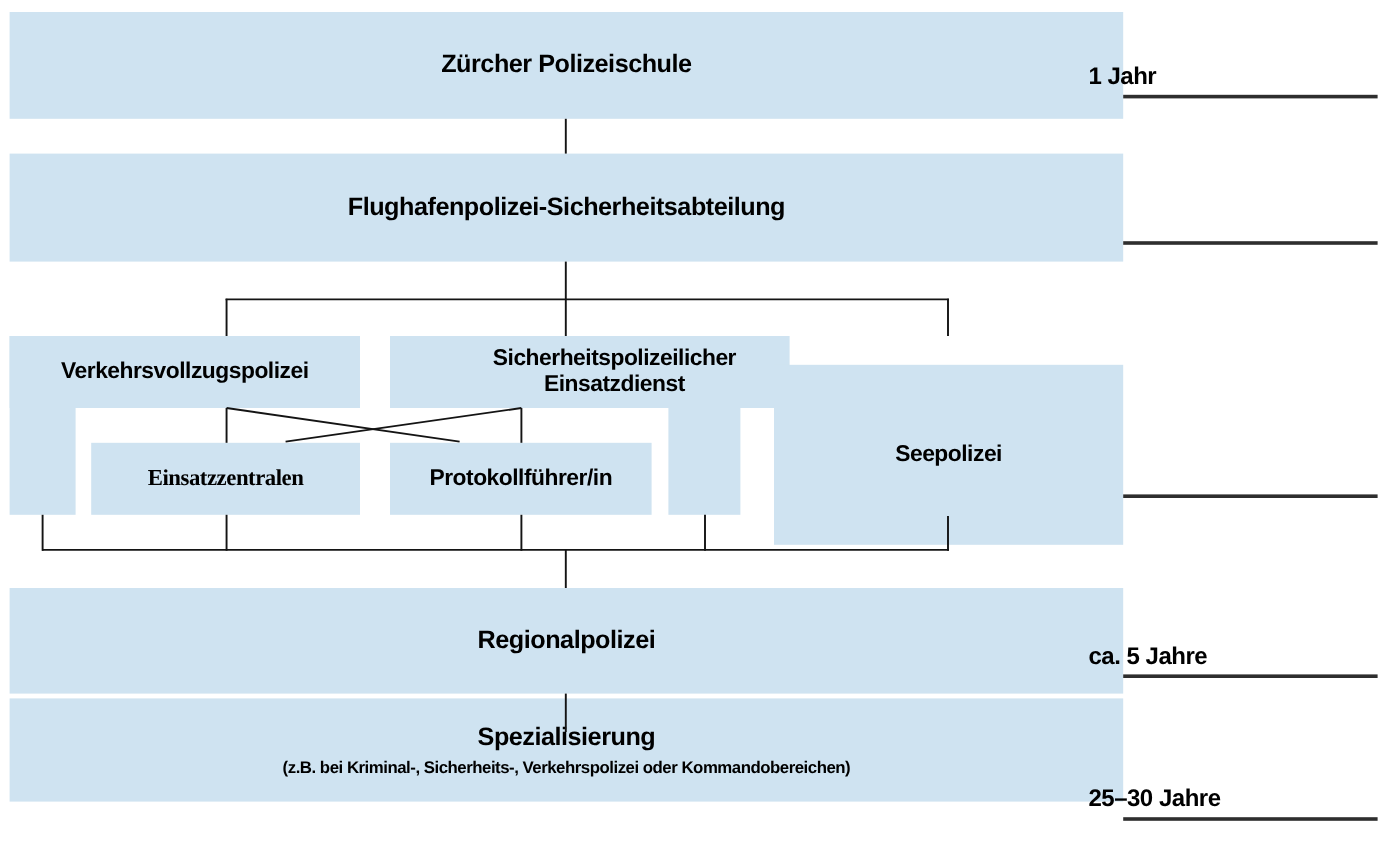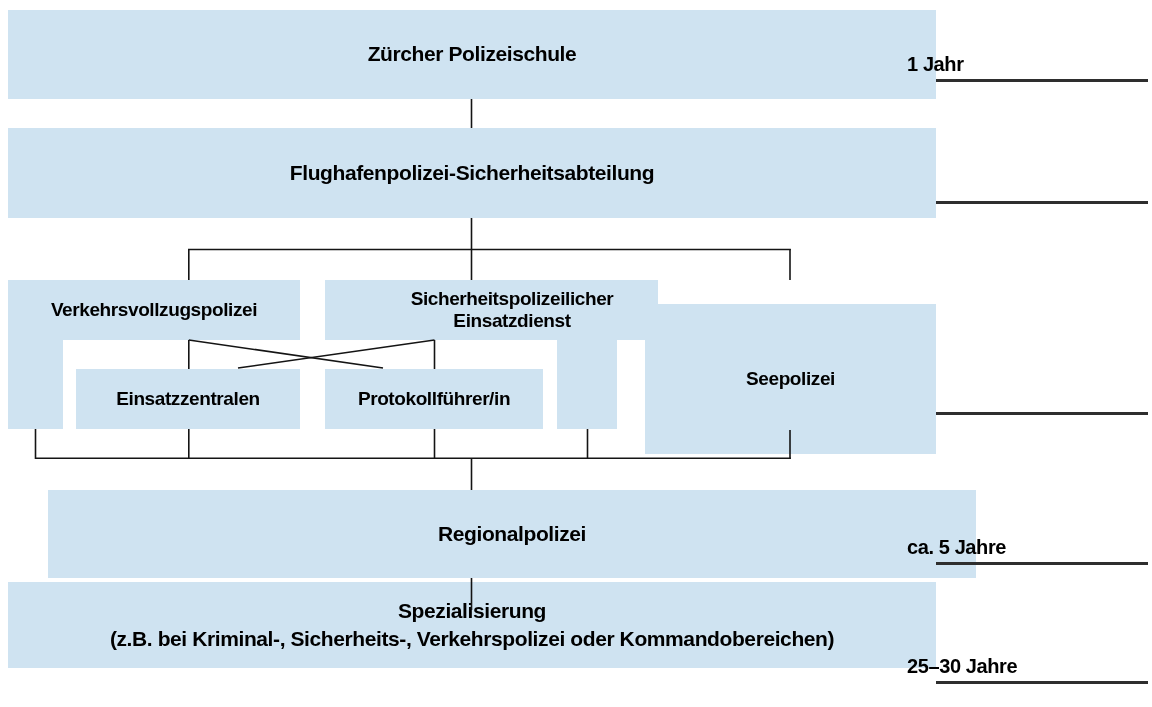--- a/index.html
+++ b/index.html
@@ -16,32 +16,32 @@
     display:flex;flex-direction:column;
     align-items:center;justify-content:center;
     text-align:center;
     color:var(--text,#000);
     font-weight:700;
     letter-spacing:-0.4px;
     line-height:1.15;
   }
   .lbl-lg{font-size:21px;}
   .lbl-md{font-size:19px;}
-  .lbl-sm{font-size:21px;margin-top:4px;}
+  .lbl-sm{font-size:14px;margin-top:4px;}
   
   .b-zps {left:8px;  top:10px;  width:928px; height:89px;}
   .b-fps {left:8px;  top:128px; width:928px; height:90px;}
   .b-vvp {left:8px;  top:280px; width:292px; height:60px;}
   .b-stripL{left:8px; top:280px; width:55px;  height:149px;}
-  .b-ez  {left:76px; top:369px; width:224px; height:60px;}
+  .b-ez  {left:76px; top:369px; width:224px; height:60px;font-family:Liberation Serif, serif;}
   .b-spe {left:325px;top:280px; width:292px; height:60px;padding-left:41px;}
   .b-stripR{left:557px;top:280px;width:60px; height:149px;}
   .b-pf  {left:325px;top:369px; width:218px; height:60px;}
   .b-see {left:645px;top:280px; width:291px; height:150px;margin-top:24px;}
-  .b-rp  {left:8px;  top:490px; width:928px; height:88px;margin-left:40px;}
+  .b-rp  {left:8px;  top:490px; width:928px; height:88px;}
   .b-sp  {left:8px;  top:582px; width:928px; height:86px;}
   
   .rule{
     position:absolute;left:936px;width:212px;height:3px;
     background:var(--rule,#2e2e2e);
   }
   .r1{top:79px;} .r2{top:201px;} .r3{top:412px;} .r4{top:562px;} .r5{top:681px;}
   .year{
     position:absolute;right:5px;width:240px;height:28px;
     text-align:left;font-weight:700;font-size:20px;line-height:28px;

